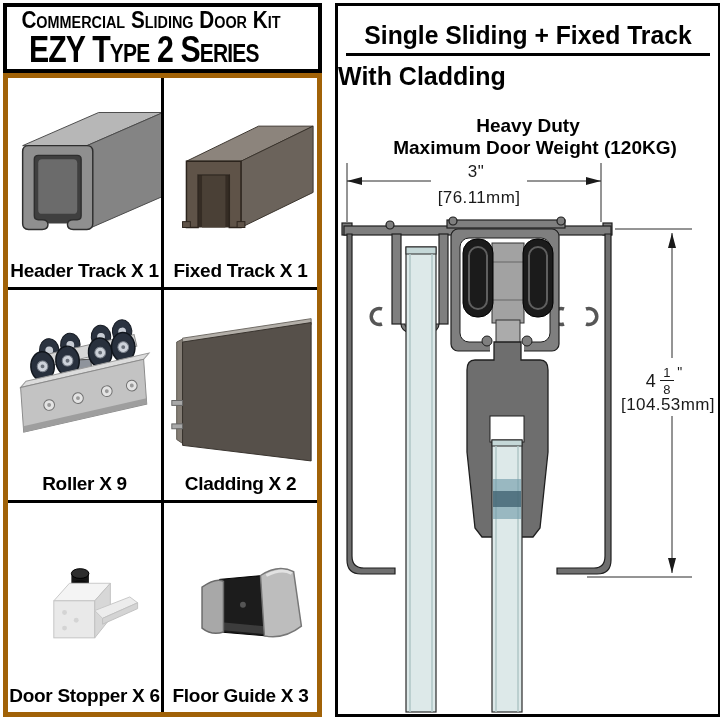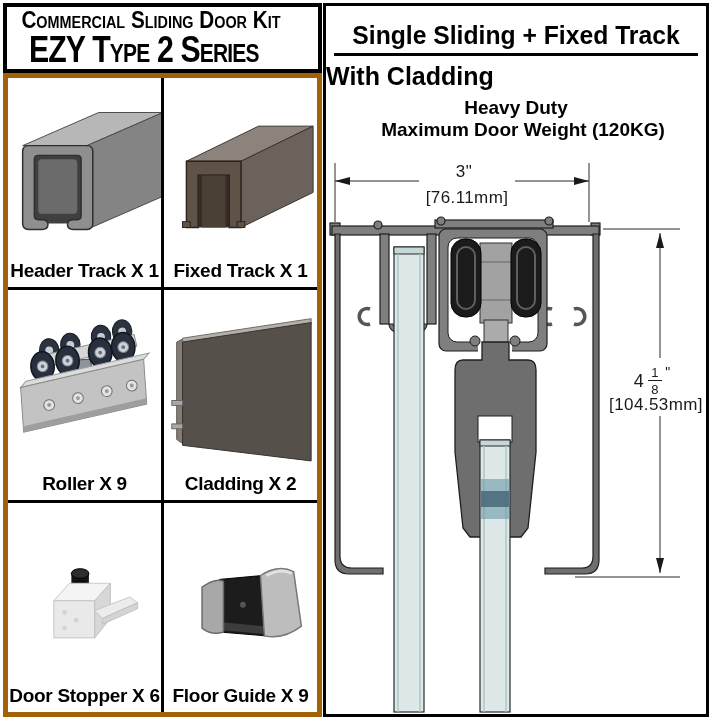--- a/index.html
+++ b/index.html
@@ -28,32 +28,32 @@
   }
   .part-cell{background:#fff;display:flex;flex-direction:column;align-items:center;overflow:hidden;}
   .part-img{flex:1;width:100%;display:flex;align-items:center;justify-content:center;}
   .part-img svg{width:152px;height:166px;}
   .part-label{
     font-weight:bold;font-size:19px;letter-spacing:-0.3px;line-height:20px;
     padding-bottom:6px;white-space:nowrap;
   }
   
   .right-panel{
-    position:absolute;left:323px;top:3px;width:386px;height:714px;
+    position:absolute;left:335px;top:3px;width:386px;height:714px;
     border:3px solid #000;box-sizing:border-box;background:#fff;
   }
   .rp-title{
     margin-top:15px;text-align:center;font-weight:bold;font-size:26px;line-height:28px;
     white-space:nowrap;transform:scaleX(.95);transform-origin:center;
   }
   .rp-rule{border:none;border-top:3px solid #000;margin:4px 8px 0 8px;}
   .rp-subtitle{
     margin-top:7px;font-weight:bold;font-size:25px;line-height:27px;white-space:nowrap;
   }
-  .rp-duty1{margin-top:7px;text-align:center;font-weight:bold;font-size:19px;line-height:22px;}
+  .rp-duty1{margin-top:25px;text-align:center;font-weight:bold;font-size:19px;line-height:22px;}
   .rp-duty2{text-align:center;font-weight:bold;font-size:19px;line-height:22px;white-space:nowrap;margin-left:14px;}
   .diagram-svg{position:absolute;left:0;top:144px;width:380px;height:564px;}
   .dim-text{font-family:"Liberation Sans",sans-serif;font-weight:400;fill:#1a1a1a;letter-spacing:.4px;}
 </style>
 </head>
 <body>
 
 <div class="title-box">
   <div class="title-line1">Commercial Sliding Door Kit</div>
   <div class="title-line2">EZY Type 2 Series</div>
@@ -168,21 +168,21 @@
     <div class="part-img">
       <svg viewBox="0 0 156 170">
         <polygon points="56,70 100,66 104,128 56,124" fill="#1c1c1c" stroke="#000"></polygon>
         <polygon points="58,114 102,118 101,126 57,122" fill="#3c3c3c"></polygon>
         <circle cx="80" cy="96" r="3" fill="#555"></circle>
         <path d="M38,78 Q52,68 60,72 L60,124 Q48,128 38,120 Z" fill="#a8a8a8" stroke="#6b6b6b" stroke-width="1.5"></path>
         <path d="M98,66 Q116,54 132,62 L140,118 Q122,132 102,128 Z" fill="#bdbdbd" stroke="#777" stroke-width="1.5"></path>
         <path d="M104,66 Q120,58 130,64" fill="none" stroke="#e2e2e2" stroke-width="3"></path>
       </svg>
     </div>
-    <div class="part-label">Floor Guide X 9</div>
+    <div class="part-label">Floor Guide X 3</div>
   </div>
 
 </div>
 
 <div class="right-panel">
   <div class="rp-title">Single Sliding + Fixed Track</div>
   <hr class="rp-rule">
   <div class="rp-subtitle">With Cladding</div>
   <div class="rp-duty1">Heavy Duty</div>
   <div class="rp-duty2">Maximum Door Weight (120KG)</div>

